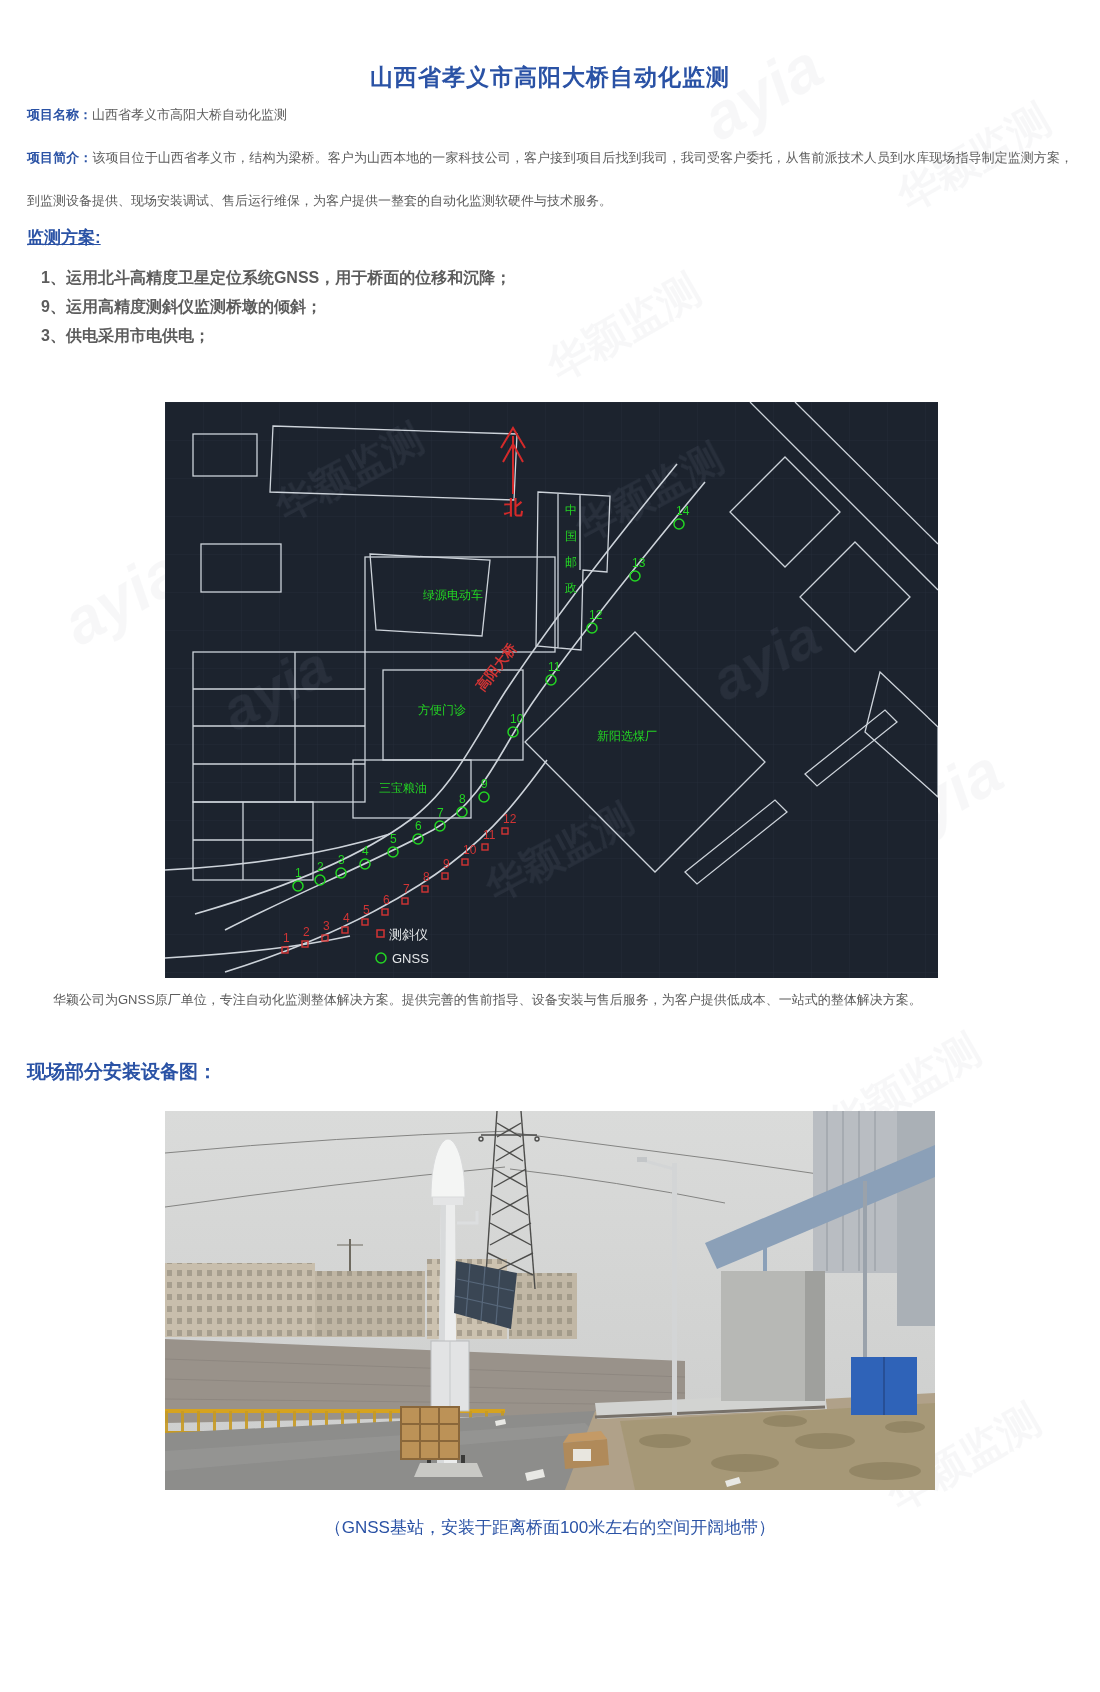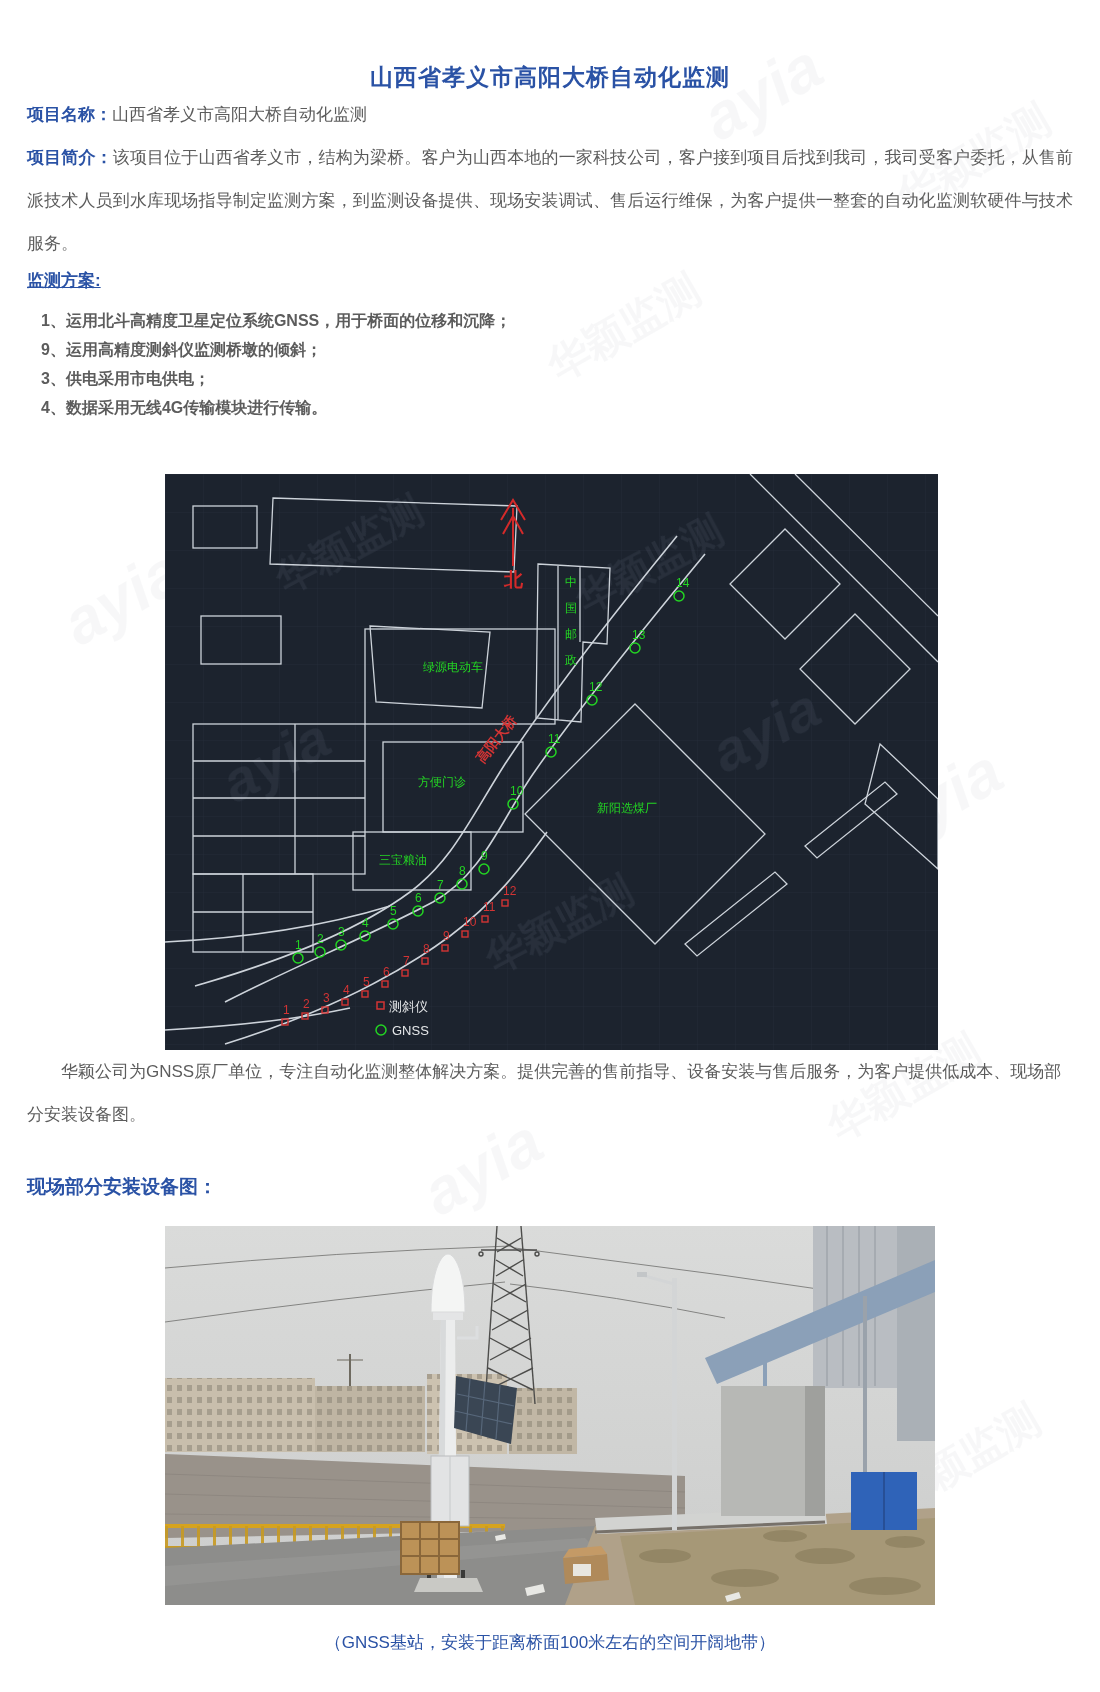--- a/index.html
+++ b/index.html
@@ -10,21 +10,21 @@
   }
   .wm{position:absolute;transform:rotate(-30deg);color:#99a0ab;opacity:.07;
       font-weight:bold;white-space:nowrap;pointer-events:none;z-index:0;}
   .wm.brand{font-style:italic;font-size:64px;}
   .wm.co{font-size:42px;}
   .content{position:relative;z-index:1;padding:0 27px;}
   h1.page-title{
     text-align:center;color:#2a52a5;font-size:23px;font-weight:bold;
     margin:0;padding-top:62px;letter-spacing:1px;
   }
-  p.para{font-size:17px;line-height:43px;margin:0;color:#5c5c5c;}
+  p.para{font-size:13px;line-height:43px;margin:0;color:#5c5c5c;}
   .p-name{margin-top:40px;}
   .p-intro{margin-top:5px;text-align:justify;}
   .lbl{color:#2a52a5;font-weight:bold;}
   .plan-head{color:#2a52a5;font-weight:bold;font-size:17px;margin-top:4px;
              text-decoration:underline;}
   ul.plan{list-style:none;margin:14px 0 0 0;padding:0 0 0 14px;}
   ul.plan li{font-size:16px;line-height:29px;color:#5c5c5c;font-weight:bold;}
   .map-wrap{margin:52px 0 0 138px;width:773px;height:576px;position:relative;}
   .map-wrap svg{display:block;}
   .closing{margin-top:36px;text-indent:2em;}
@@ -50,21 +50,20 @@
 
   <p class="para p-name"><span class="lbl">项目名称：</span><span>山西省孝义市高阳大桥自动化监测</span></p>
 
   <p class="para p-intro"><span class="lbl">项目简介：</span><span>该项目位于山西省孝义市，结构为梁桥。客户为山西本地的一家科技公司，客户接到项目后找到我司，我司受客户委托，从售前派技术人员到水库现场指导制定监测方案，到监测设备提供、现场安装调试、售后运行维保，为客户提供一整套的自动化监测软硬件与技术服务。</span></p>
 
   <div class="plan-head">监测方案:</div>
   <ul class="plan">
     <li>1、运用北斗高精度卫星定位系统GNSS，用于桥面的位移和沉降；</li>
     <li>9、运用高精度测斜仪监测桥墩的倾斜；</li>
     <li>3、供电采用市电供电；</li>
-    <li>4、数据采用无线4G传输模块进行传输。</li>
   </ul>
 
   <div class="map-wrap">
     <svg width="773" height="576" viewBox="0 0 773 576" xmlns="http://www.w3.org/2000/svg">
       <defs>
         <pattern id="grid" width="38" height="38" patternUnits="userSpaceOnUse">
           <path d="M 38 0 L 0 0 0 38" fill="none" stroke="#242c38" stroke-width="1"></path>
         </pattern>
       </defs>
       <rect x="0" y="0" width="773" height="576" fill="#1c232e"></rect>
@@ -191,21 +190,21 @@
 
       <g>
         <rect x="212" y="528" width="7" height="7" fill="none" stroke="#d23434" stroke-width="1.5"></rect>
         <text x="224" y="537" fill="#e6e8ea" font-size="13">测斜仪</text>
         <circle cx="216" cy="556" r="5" fill="none" stroke="#23d523" stroke-width="1.5"></circle>
         <text x="227" y="561" fill="#e6e8ea" font-size="13">GNSS</text>
       </g>
     </svg>
   </div>
 
-  <p class="para closing">华颖公司为GNSS原厂单位，专注自动化监测整体解决方案。提供完善的售前指导、设备安装与售后服务，为客户提供低成本、现场部分安装设备图。</p>
+  <p class="para closing">华颖公司为GNSS原厂单位，专注自动化监测整体解决方案。提供完善的售前指导、设备安装与售后服务，为客户提供低成本、一站式的整体解决方案。</p>
 
   <div class="equip-head">现场部分安装设备图：</div>
 
   <div class="photo-wrap">
     <svg width="770" height="379" viewBox="0 0 770 379" xmlns="http://www.w3.org/2000/svg">
       <defs>
         <linearGradient id="sky" x1="0" y1="0" x2="0" y2="1">
           <stop offset="0" stop-color="#dadbda"></stop>
             <stop offset="1" stop-color="#cccdcc"></stop>
         </linearGradient>

